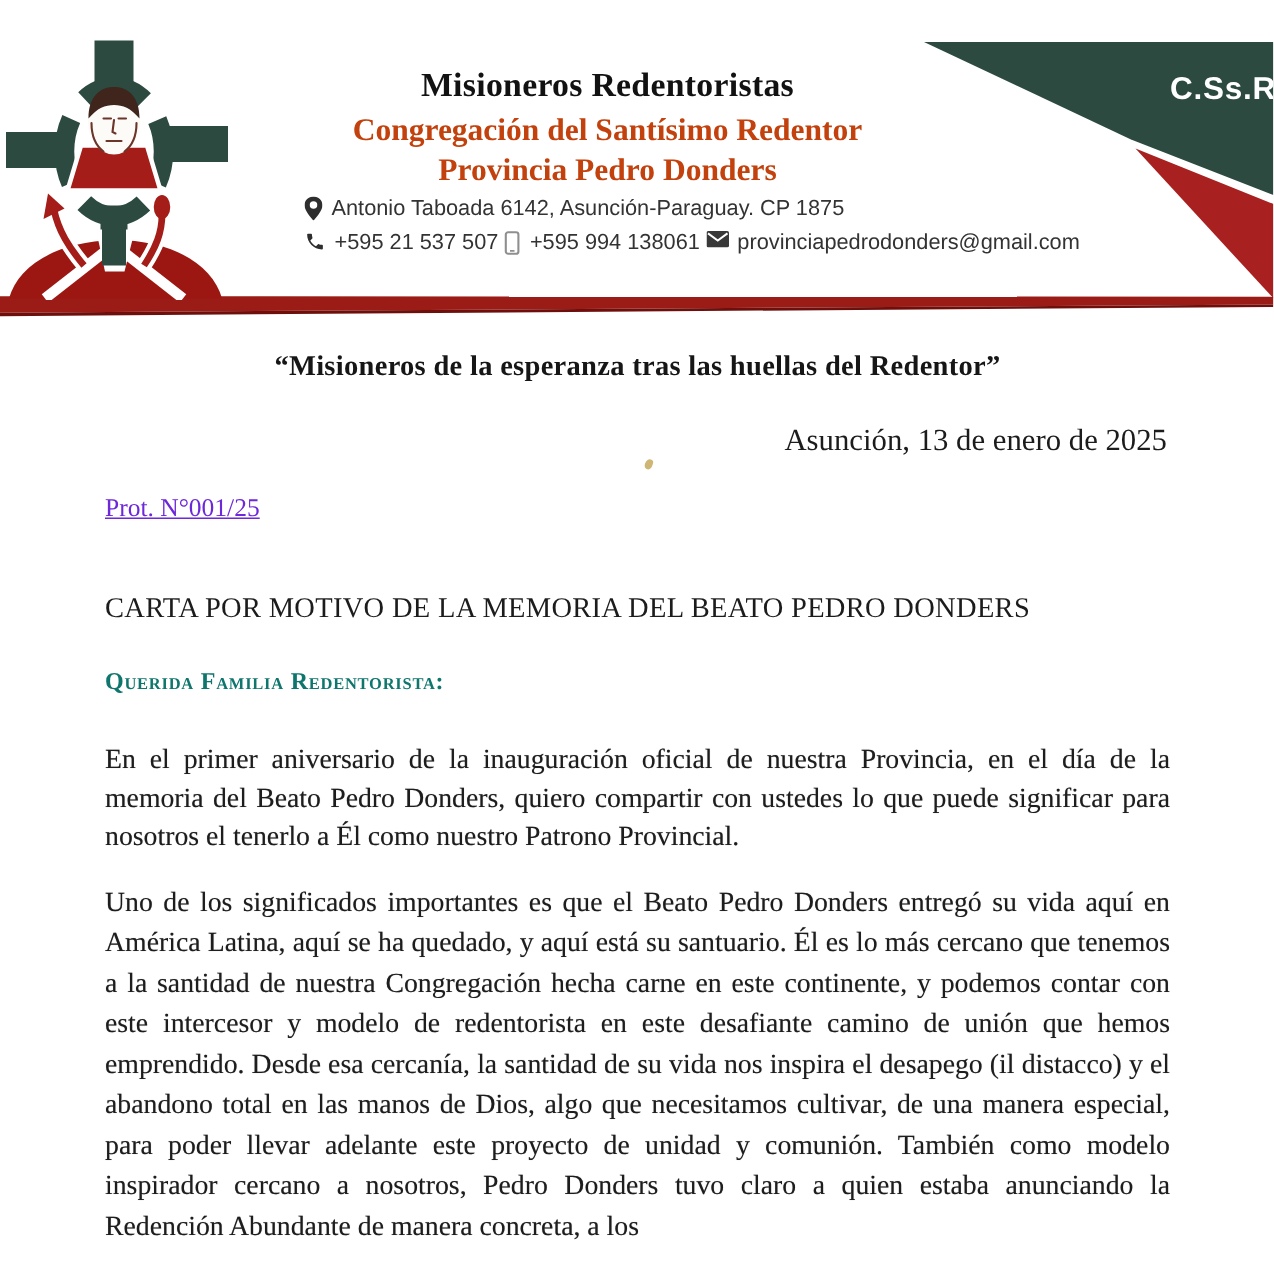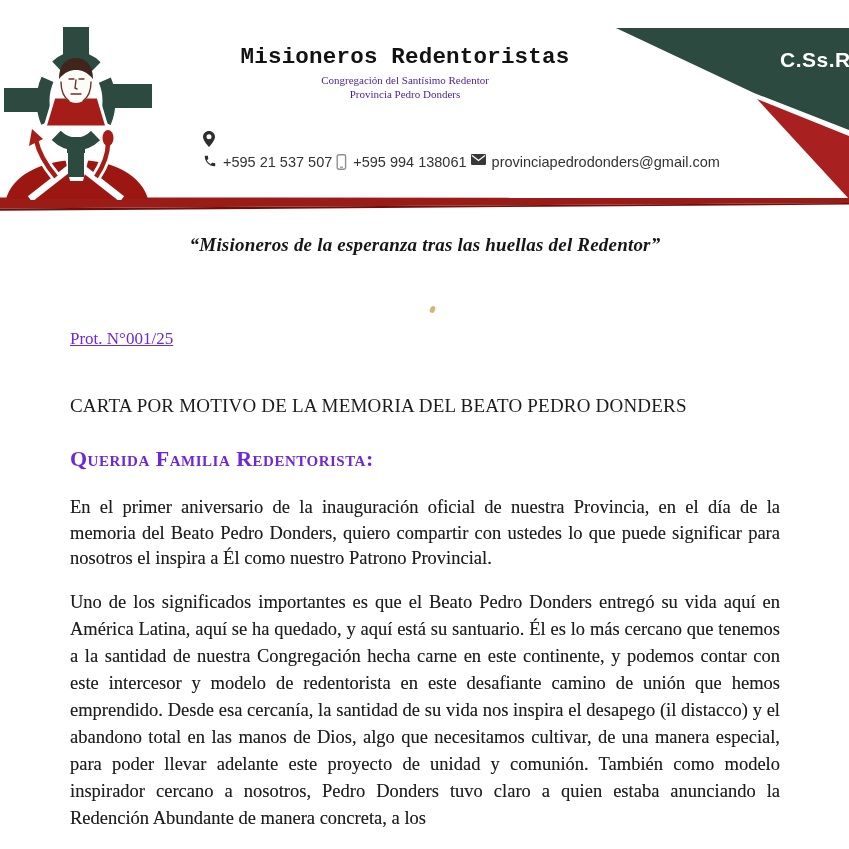--- a/index.html
+++ b/index.html
@@ -10,55 +10,55 @@
   
   .deco-svg{position:absolute;left:0;top:0;width:849px;height:230px;display:block;}
   .logo{position:absolute;left:4px;top:26px;width:150px;height:174px;}
   .cssr{
     position:absolute;left:780px;top:48px;width:90px;text-align:left;
     font-family:"Liberation Sans", sans-serif;font-weight:bold;font-size:21px;color:#ffffff;
     letter-spacing:.5px;
   }
   .header-center{position:absolute;left:170px;top:44px;width:470px;text-align:center;}
   .org-name{
-    font-family:Liberation Mono, monospace;font-weight:bold;font-size:22.5px;color:#121212;
+    font-family:Liberation Serif, serif;font-weight:bold;font-size:22.5px;color:#121212;
     letter-spacing:.2px;
   }
-  .subline{font-family:"Liberation Serif", serif;font-size:11px;color:#4c1d95;margin-top:4px;}
+  .subline{font-family:"Liberation Serif", serif;font-size:21px;color:#c2410c;margin-top:4px;font-weight:bold;}
   .subline2{margin-top:2px;}
   .contact{
     position:absolute;left:203px;top:128px;
     font-family:"Liberation Sans", sans-serif;font-size:14.5px;color:#333333;
   }
   .contact-row{display:flex;align-items:center;height:22px;}
   .contact-row + .contact-row{margin-top:1px;}
   .cicon{flex:0 0 auto;margin-right:6px;display:block;}
   .cgroup{display:flex;align-items:flex-start;}
   .cgroup + .cgroup{margin-left:4px;}
   
   .motto{
     position:absolute;left:70px;top:234px;width:710px;text-align:center;
-    font-style:italic;font-weight:bold;font-size:19px;color:#161616;letter-spacing:.2px;
+    font-weight:bold;font-size:19px;color:#161616;letter-spacing:.2px;
   }
   .dateline{
     position:absolute;left:70px;top:283px;width:708px;text-align:right;
     font-size:20.5px;color:#1c1c1c;
   }
   .artifact{
     position:absolute;left:430px;top:306px;width:5px;height:7px;border-radius:60% 40% 50% 50%;
     background:rgba(198,170,92,.85);transform:rotate(20deg);
   }
   .protocol{position:absolute;left:70px;top:329px;font-size:17px;color:#6d28d9;text-decoration:underline;}
   .doc-title{
     position:absolute;left:70px;top:395px;width:710px;text-align:left;
     font-size:19px;color:#1c1c1c;letter-spacing:.2px;white-space:nowrap;
   }
   .salutation{
-    position:absolute;left:70px;top:446px;font-size:22px;font-weight:bold;
-    font-variant:small-caps;letter-spacing:.5px;color:#6d28d9;
+    position:absolute;left:70px;top:446px;font-size:16px;font-weight:bold;
+    font-variant:small-caps;letter-spacing:.5px;color:#0f766e;
   }
   .para{
     position:absolute;left:70px;width:710px;margin:0;text-align:justify;
     font-size:18.5px;color:#1d1d1d;text-shadow:0 0 .5px rgba(25,25,25,.45);
   }
   .para-1{top:495px;line-height:25.5px;}
   .para-2{top:589px;line-height:27px;}
 </style>
 </head>
 <body>
@@ -108,20 +108,21 @@
     <div class="org-name">Misioneros Redentoristas</div>
     <div class="subline">Congregación del Santísimo Redentor</div>
     <div class="subline subline2">Provincia Pedro Donders</div>
   </div>
 
   <div class="contact">
     <div class="contact-row">
       <svg class="cicon" width="12" height="16" viewBox="0 0 12 16" aria-hidden="true">
         <path d="M6 0C2.7 0 0 2.6 0 5.8 0 10 6 16 6 16s6-6 6-10.2C12 2.6 9.3 0 6 0zm0 8.2a2.5 2.5 0 1 1 0-5 2.5 2.5 0 0 1 0 5z" fill="#2e2e2e"></path>
       </svg>
+      <span>Antonio Taboada 6142, Asunción-Paraguay. CP 1875</span>
     </div>
     <div class="contact-row">
       <span class="cgroup">
         <svg class="cicon" width="14" height="14" viewBox="0 0 24 24" aria-hidden="true">
           <path d="M6.6 10.8c1.4 2.8 3.8 5.1 6.6 6.6l2.2-2.2c.3-.3.7-.4 1-.2 1.1.4 2.3.6 3.6.6.6 0 1 .4 1 1V20c0 .6-.4 1-1 1C10.6 21 3 13.4 3 4c0-.6.4-1 1-1h3.5c.6 0 1 .4 1 1 0 1.2.2 2.4.6 3.6.1.3 0 .7-.2 1l-2.3 2.2z" fill="#2e2e2e"></path>
         </svg>
         <span>+595 21 537 507</span>
       </span>
       <span class="cgroup">
         <svg class="cicon" width="11" height="16" viewBox="0 0 11 16" aria-hidden="true">
@@ -134,20 +135,21 @@
         <svg class="cicon" width="15" height="11" viewBox="0 0 15 11" aria-hidden="true">
           <rect width="15" height="11" rx="1.2" fill="#383838"></rect>
           <polyline points="1,1.6 7.5,6.4 14,1.6" fill="none" stroke="#ffffff" stroke-width="1.3"></polyline>
         </svg>
         <span>provinciapedrodonders@gmail.com</span>
       </span>
     </div>
   </div>
 
   <div class="motto">“Misioneros de la esperanza tras las huellas del Redentor”</div>
+  <div class="dateline">Asunción, 13 de enero de 2025</div>
   <div class="artifact"></div>
   <div class="protocol">Prot. N°001/25</div>
   <div class="doc-title">CARTA POR MOTIVO DE LA MEMORIA DEL BEATO PEDRO DONDERS</div>
   <div class="salutation">Querida Familia Redentorista:</div>
-  <p class="para para-1">En el primer aniversario de la inauguración oficial de nuestra Provincia, en el día de la memoria del Beato Pedro Donders, quiero compartir con ustedes lo que puede significar para nosotros el inspira a Él como nuestro Patrono Provincial.</p>
+  <p class="para para-1">En el primer aniversario de la inauguración oficial de nuestra Provincia, en el día de la memoria del Beato Pedro Donders, quiero compartir con ustedes lo que puede significar para nosotros el tenerlo a Él como nuestro Patrono Provincial.</p>
   <p class="para para-2">Uno de los significados importantes es que el Beato Pedro Donders entregó su vida aquí en América Latina, aquí se ha quedado, y aquí está su santuario. Él es lo más cercano que tenemos a la santidad de nuestra Congregación hecha carne en este continente, y podemos contar con este intercesor y modelo de redentorista en este desafiante camino de unión que hemos emprendido. Desde esa cercanía, la santidad de su vida nos inspira el desapego (il distacco) y el abandono total en las manos de Dios, algo que necesitamos cultivar, de una manera especial, para poder llevar adelante este proyecto de unidad y comunión. También como modelo inspirador cercano a nosotros, Pedro Donders tuvo claro a quien estaba anunciando la Redención Abundante de manera concreta, a los</p>
 
 </div>
 
 </body></html>

